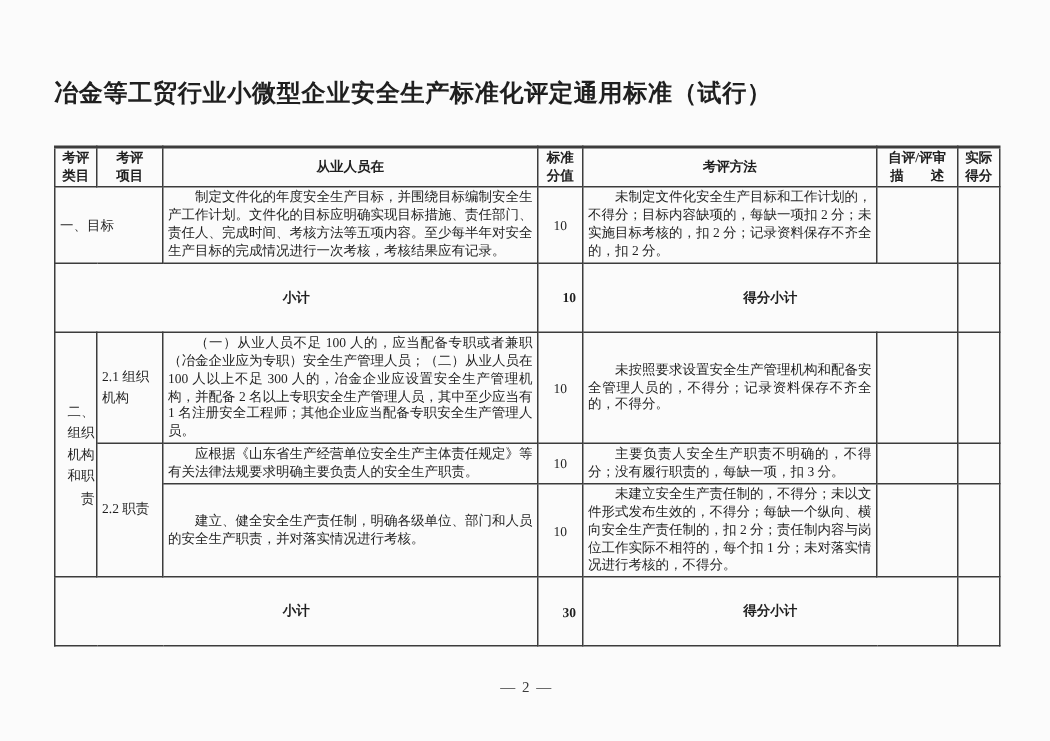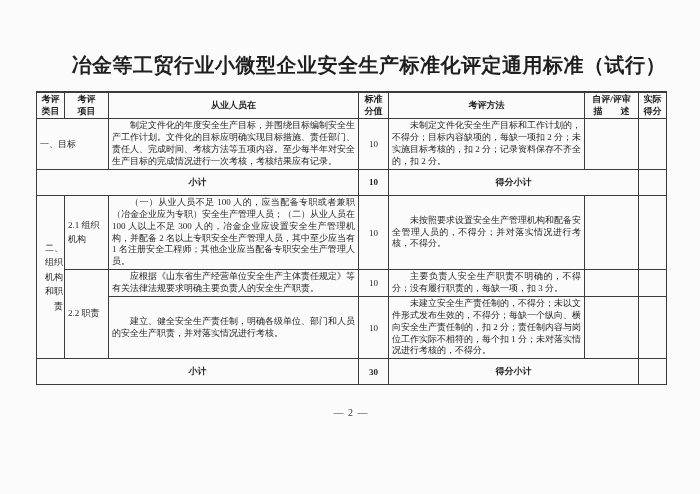--- a/index.html
+++ b/index.html
@@ -9,24 +9,24 @@
     color: #1f1f1f;
     font-family: "Liberation Serif", "DejaVu Serif", serif;
     overflow: hidden;
   }
   .page {
     box-sizing: border-box;
     width: 700px; height: 494px;
     padding: 52px 34px 0 36px;
   }
   .doc-title {
-    font-size: 20px;
+    font-size: 16px;
     font-weight: bold;
-    text-align: right;
-    margin: 0 0 12px 0;
+    text-align: left;
+    margin: 0 0 24px 0;
     letter-spacing: 0.5px;
   }
   .form-line {
     font-size: 11px;
     margin: 0 0 12px 0;
     white-space: nowrap;
   }
   .blank {
     display: inline-block;
     border-bottom: 1px solid #2b2b2b;
@@ -65,21 +65,21 @@
   .cell-content, .cell-method {
     text-align: justify;
     text-indent: 2em;
     line-height: 1.32;
     vertical-align: middle;
   }
   .cell-score { text-align: center; }
   .cell-item { line-height: 1.5; padding-left: 3px; }
   .cell-category { padding-left: 2px; }
   .cell-category.vertical { text-align: right; padding: 1px; line-height: 1.6; }
-  tr.subtotal td { font-weight: bold; text-align: center; padding: 6px; }
+  tr.subtotal td { font-weight: bold; text-align: center; padding: 16px; }
   .page-number {
     text-align: center;
     font-size: 10px;
     letter-spacing: 1px;
     color: #3a3a3a;
     margin-top: 22px;
   }
 </style>
 </head>
 <body>
@@ -131,21 +131,21 @@
         <td>10</td>
         <td colspan="2">得分小计</td>
         <td></td>
       </tr>
 
       <tr>
         <td rowspan="3" class="cell-category vertical">二、组织机构和职责</td>
         <td class="cell-item">2.1 组织机构</td>
         <td class="cell-content">（一）从业人员不足 100 人的，应当配备专职或者兼职（冶金企业应为专职）安全生产管理人员；（二）从业人员在 100 人以上不足 300 人的，冶金企业应设置安全生产管理机构，并配备 2 名以上专职安全生产管理人员，其中至少应当有 1 名注册安全工程师；其他企业应当配备专职安全生产管理人员。</td>
         <td class="cell-score">10</td>
-        <td class="cell-method">未按照要求设置安全生产管理机构和配备安全管理人员的，不得分；并对落实情况进行考核，不得分。</td>
+        <td class="cell-method">未按照要求设置安全生产管理机构和配备安全管理人员的，不得分；记录资料保存不齐全的，不得分。</td>
         <td></td>
         <td></td>
       </tr>
       <tr>
         <td rowspan="2" class="cell-item">2.2 职责</td>
         <td class="cell-content">应根据《山东省生产经营单位安全生产主体责任规定》等有关法律法规要求明确主要负责人的安全生产职责。</td>
         <td class="cell-score">10</td>
         <td class="cell-method">主要负责人安全生产职责不明确的，不得分；没有履行职责的，每缺一项，扣 3 分。</td>
         <td></td>
         <td></td>

